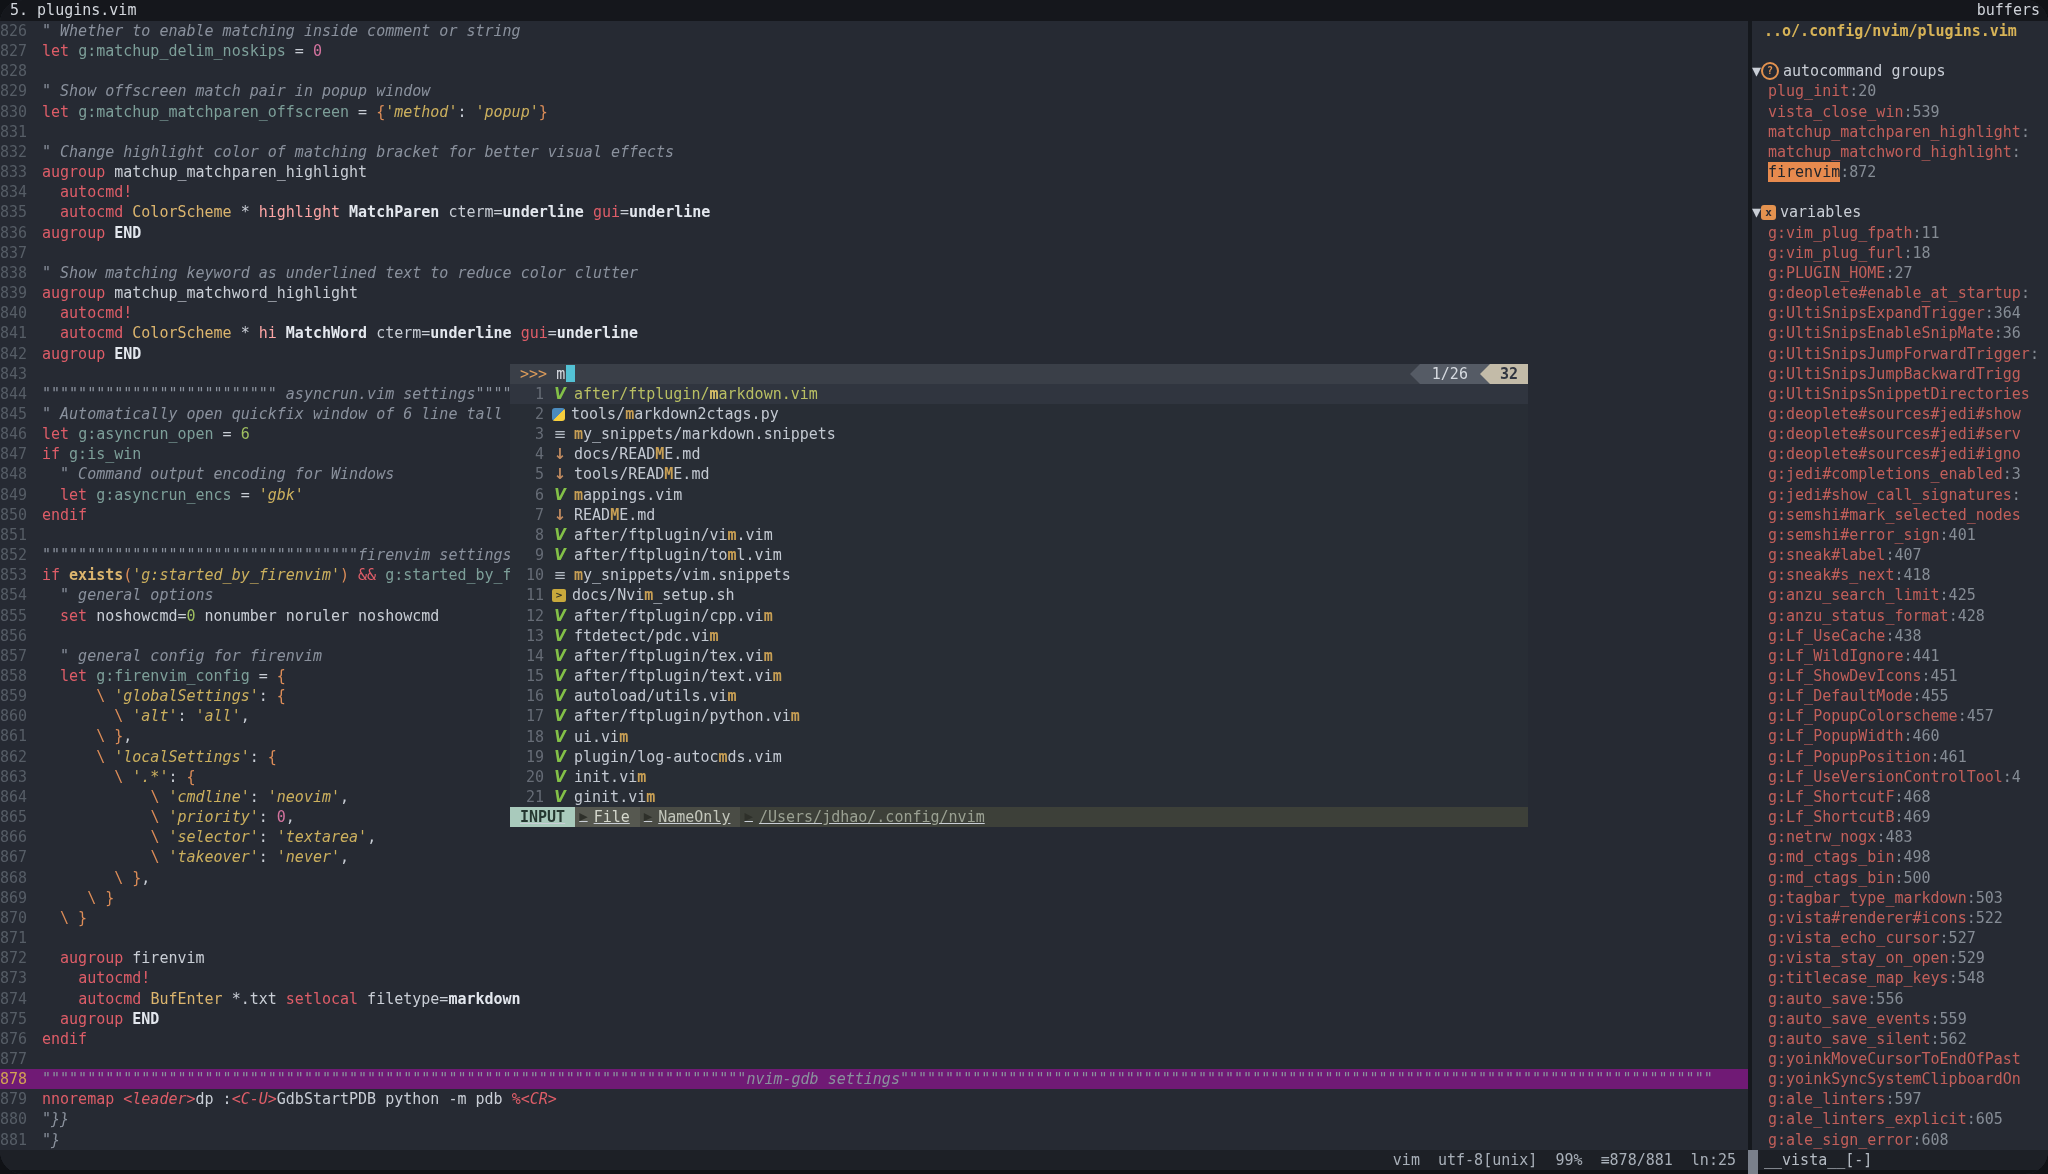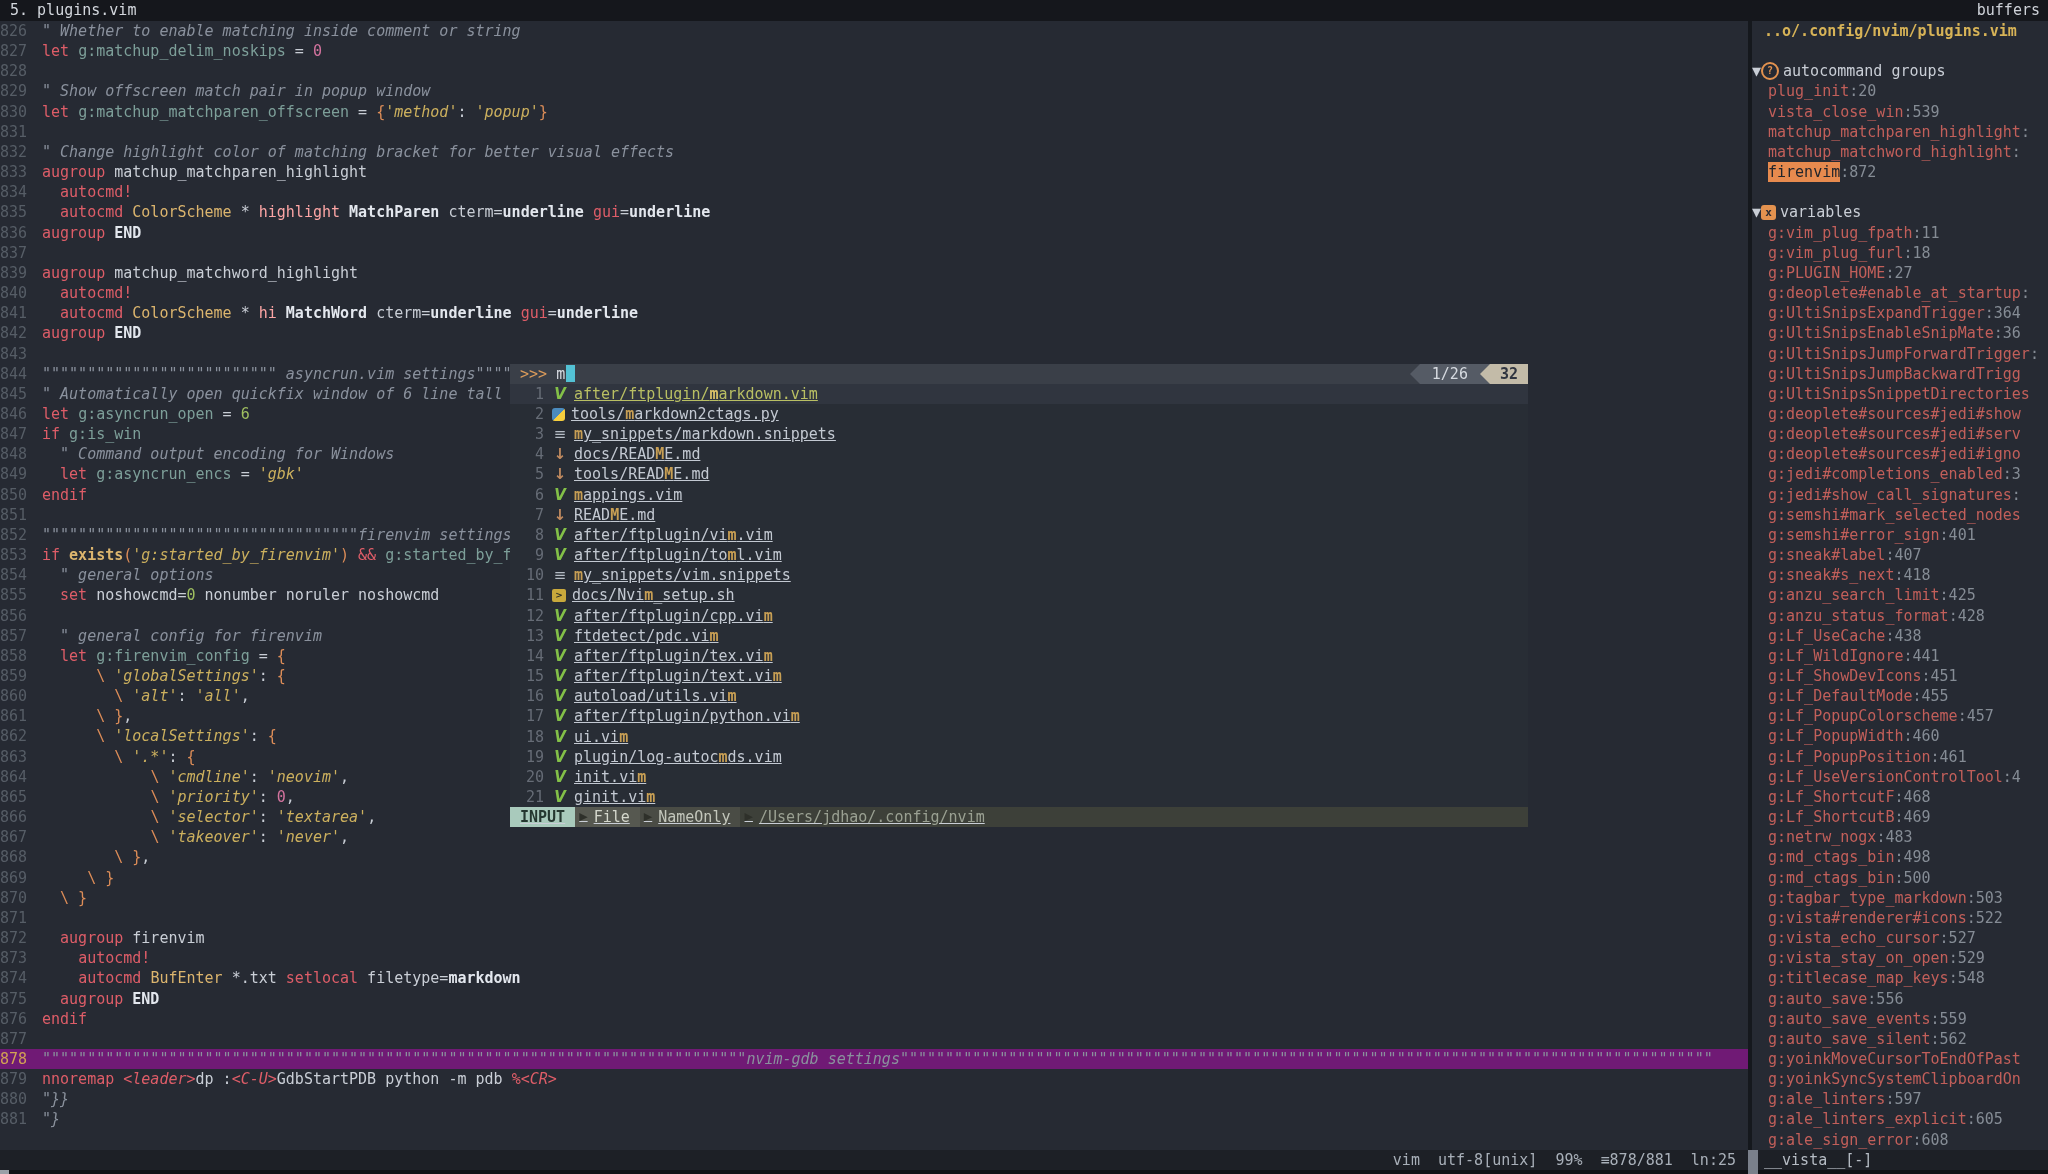--- a/index.html
+++ b/index.html
@@ -1,17 +1,17 @@
 <!DOCTYPE html>
 <html><head>
 <meta charset="utf-8">
 <style>
   html,body{margin:0;padding:0;background:#101216;}
   .screen{position:relative;width:2048px;height:1174px;background:#262a33;overflow:hidden;
-          font-family:"DejaVu Sans Mono",monospace;font-size:15px;line-height:20.16px;color:#c9ced6;}
+          font-family:"DejaVu Sans Mono",monospace;font-size:15px;line-height:20.16px;color:#c9ced6;border-radius:23px;}
   
   .tabline{position:absolute;left:0;top:0;width:2048px;height:21px;background:#15171c;
            display:flex;align-items:center;line-height:21px;}
   .tab-left{margin-left:10px;color:#d3d7dd;}
   .tab-right{margin-left:auto;margin-right:8px;color:#ced2d8;}
   
   .editor{position:absolute;left:0;top:21px;width:1748px;height:1129px;overflow:hidden;background:#262a33;}
   .eline{display:flex;height:20.16px;white-space:pre;}
   .eline .ln{flex:none;width:27px;text-align:right;color:#565d66;}
   .eline .code{flex:1;padding-left:15px;overflow:hidden;white-space:pre;}
@@ -58,21 +58,21 @@
   .pp-row.selected{background:#30353f;}
   .pp-num{flex:none;width:34px;text-align:right;color:#666c76;}
   .ic{display:inline-flex;width:16px;justify-content:center;align-items:center;margin-left:8px;flex:none;
       font-family:"DejaVu Sans",sans-serif;}
   .ic-vim{color:#83c048;font-weight:bold;font-style:italic;}
   .ic-md{color:#c08a5f;font-weight:bold;}
   .ic-snip{color:#b6bdc6;}
   .ic-py{width:13px;height:13px;border-radius:3px;background:linear-gradient(135deg,#4b8bbe 50%,#f7cf3e 50%);}
   .ic-sh{width:14px;height:13px;border-radius:2px;background:#c9a93c;color:#2c2f27;font-size:9px;font-weight:bold;
          display:inline-flex;align-items:center;justify-content:center;}
-  .pp-name{margin-left:6px;color:#c3c9d2;text-decoration:underline;}
+  .pp-name{margin-left:6px;color:#c3c9d2;}
   .pp-row.selected .pp-name{color:#b9bf63;}
   .pp-name .match{color:#c89f54;font-weight:bold;}
   .pp-row.selected .pp-name .match{color:#dcc169;}
   .pp-status{height:20px;background:#3d4039;display:flex;align-items:center;line-height:20.16px;text-decoration:underline;}
   .seg-mode{background:#a9cabc;color:#253730;font-weight:bold;padding:0 10px;height:20.16px;}
   .seg-grey1{background:#565850;color:#d5d8cd;padding:0 10px 0 4px;height:20.16px;display:flex;align-items:center;}
   .seg-grey2{background:#4a4c45;color:#c3c6bb;padding:0 10px 0 4px;height:20.16px;display:flex;align-items:center;}
   .seg-path{color:#9aa092;padding:0 10px 0 4px;display:flex;align-items:center;text-align:center;}
   .ptri{color:#2e302a;font-size:11px;margin-right:6px;font-family:"DejaVu Sans",sans-serif;}
   
@@ -100,20 +100,21 @@
       <div class="eline"><span class="ln">828</span><span class="code"></span></div>
       <div class="eline"><span class="ln">829</span><span class="code"><span class="cm">" Show offscreen match pair in popup window</span></span></div>
       <div class="eline"><span class="ln">830</span><span class="code"><span class="kw">let</span><span class="tx"> </span><span class="vr">g:matchup_matchparen_offscreen</span><span class="tx"> = </span><span class="br">{</span><span class="st">'method'</span><span class="tx">: </span><span class="st">'popup'</span><span class="br">}</span></span></div>
       <div class="eline"><span class="ln">831</span><span class="code"></span></div>
       <div class="eline"><span class="ln">832</span><span class="code"><span class="cm">" Change highlight color of matching bracket for better visual effects</span></span></div>
       <div class="eline"><span class="ln">833</span><span class="code"><span class="kw">augroup</span><span class="tx"> matchup_matchparen_highlight</span></span></div>
       <div class="eline"><span class="ln">834</span><span class="code"><span class="tx">  </span><span class="kw">autocmd!</span></span></div>
       <div class="eline"><span class="ln">835</span><span class="code"><span class="tx">  </span><span class="kw">autocmd</span><span class="tx"> </span><span class="ty">ColorScheme</span><span class="tx"> * </span><span class="gr">highlight</span><span class="tx"> </span><span class="bd">MatchParen</span><span class="tx"> cterm=</span><span class="bd">underline</span><span class="tx"> </span><span class="kw">gui</span><span class="tx">=</span><span class="bd">underline</span></span></div>
       <div class="eline"><span class="ln">836</span><span class="code"><span class="kw">augroup</span><span class="tx"> </span><span class="bd">END</span></span></div>
       <div class="eline"><span class="ln">837</span><span class="code"></span></div>
+      <div class="eline"><span class="ln">838</span><span class="code"><span class="cm">" Show matching keyword as underlined text to reduce color clutter</span></span></div>
       <div class="eline"><span class="ln">839</span><span class="code"><span class="kw">augroup</span><span class="tx"> matchup_matchword_highlight</span></span></div>
       <div class="eline"><span class="ln">840</span><span class="code"><span class="tx">  </span><span class="kw">autocmd!</span></span></div>
       <div class="eline"><span class="ln">841</span><span class="code"><span class="tx">  </span><span class="kw">autocmd</span><span class="tx"> </span><span class="ty">ColorScheme</span><span class="tx"> * </span><span class="gr">hi</span><span class="tx"> </span><span class="bd">MatchWord</span><span class="tx"> cterm=</span><span class="bd">underline</span><span class="tx"> </span><span class="kw">gui</span><span class="tx">=</span><span class="bd">underline</span></span></div>
       <div class="eline"><span class="ln">842</span><span class="code"><span class="kw">augroup</span><span class="tx"> </span><span class="bd">END</span></span></div>
       <div class="eline"><span class="ln">843</span><span class="code"></span></div>
       <div class="eline"><span class="ln">844</span><span class="code"><span class="cm">"""""""""""""""""""""""""" asyncrun.vim settings""""""""""""""""""""""""""</span></span></div>
       <div class="eline"><span class="ln">845</span><span class="code"><span class="cm">" Automatically open quickfix window of 6 line tall after running cmd</span></span></div>
       <div class="eline"><span class="ln">846</span><span class="code"><span class="kw">let</span><span class="tx"> </span><span class="vr">g:asyncrun_open</span><span class="tx"> = </span><span class="ng">6</span></span></div>
       <div class="eline"><span class="ln">847</span><span class="code"><span class="kw">if</span><span class="tx"> </span><span class="vr">g:is_win</span></span></div>
       <div class="eline"><span class="ln">848</span><span class="code"><span class="tx">  </span><span class="cm">" Command output encoding for Windows</span></span></div>

